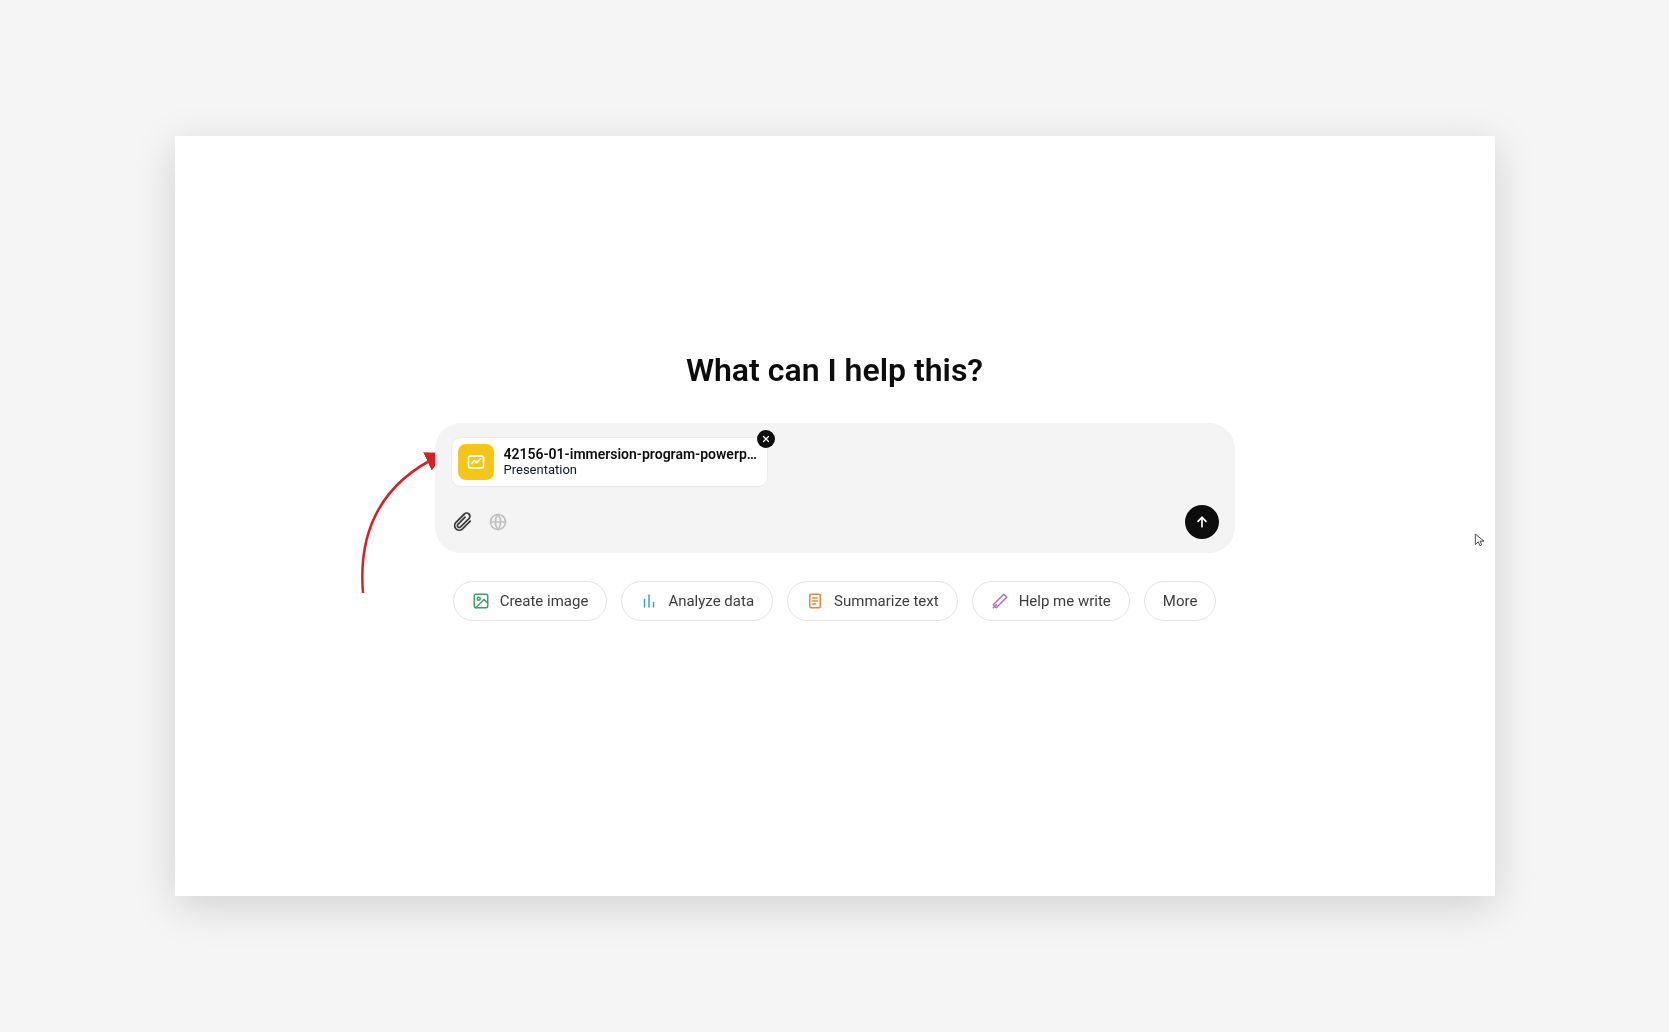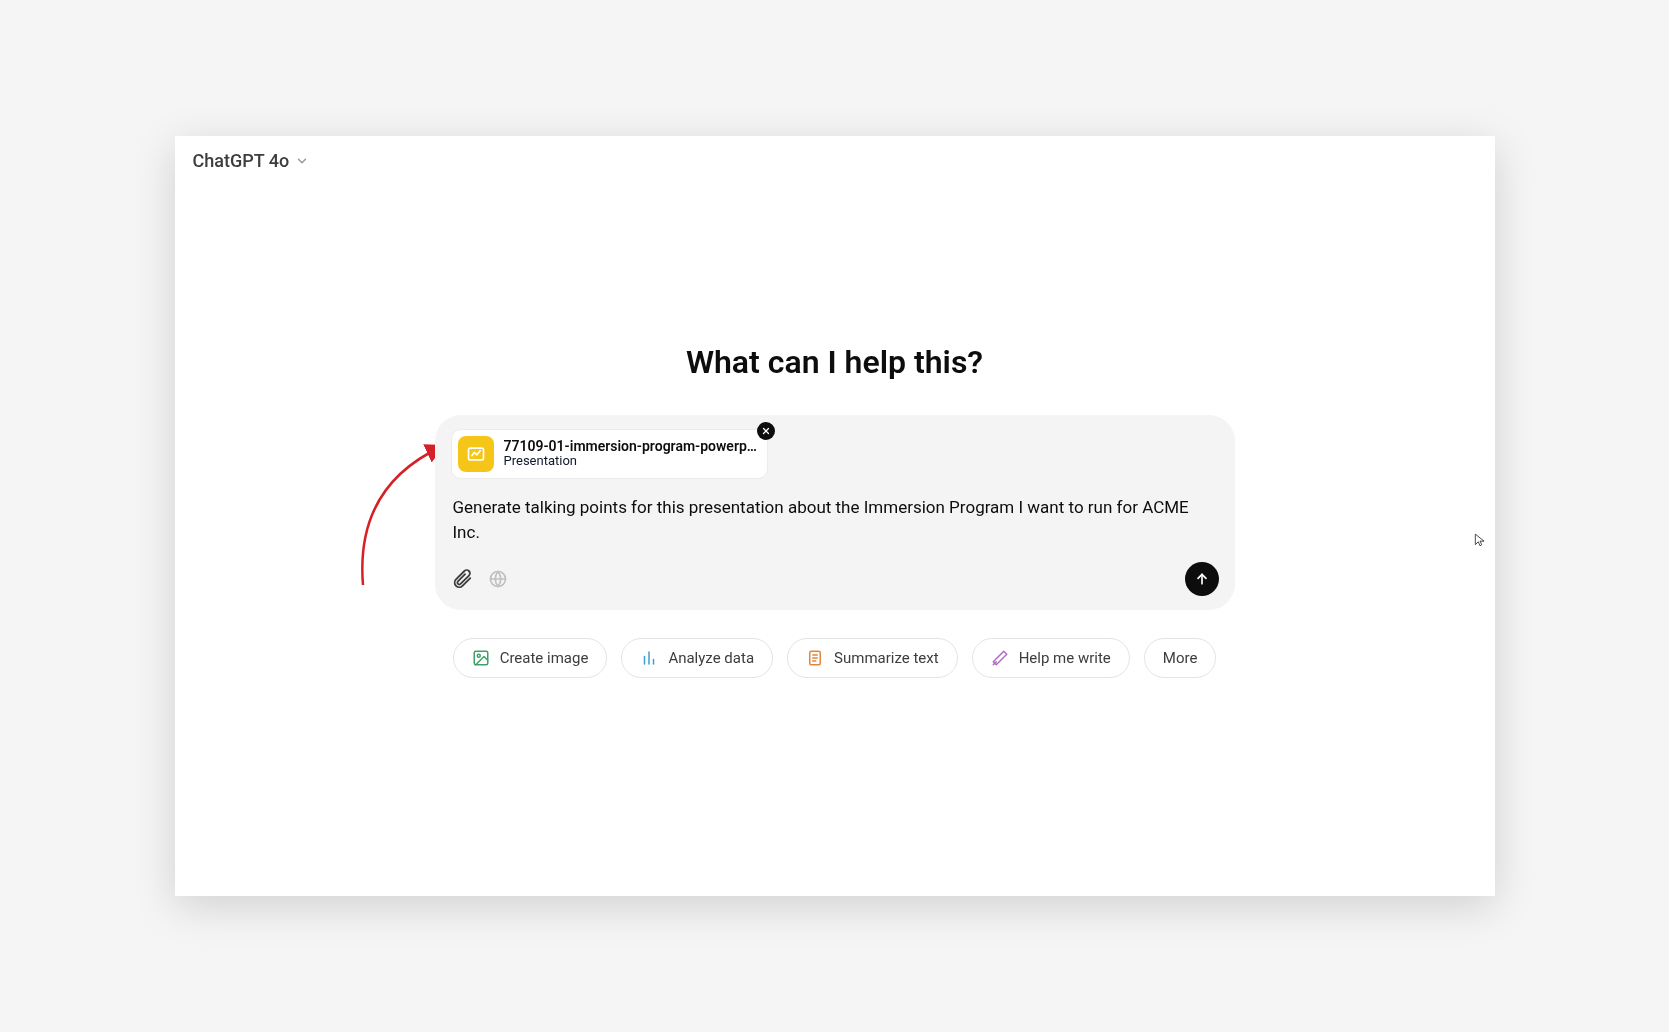--- a/index.html
+++ b/index.html
@@ -190,28 +190,20 @@
     width: 14px; height: 18px;
     pointer-events: none;
     color:#000;
   }
 </style>
 </head>
 <body>
 
 <div class="app-window">
 
-  <div class="header">
-    <div class="model-selector">
-      <span>ChatGPT 4o</span>
-      <svg class="chevron-down" viewBox="0 0 24 24" fill="none" stroke="currentColor" stroke-width="2.5" stroke-linecap="round" stroke-linejoin="round">
-          <polyline points="6 9 12 15 18 9"></polyline>
-        </svg>
-    </div>
-  </div>
 
   <div class="main">
     <h1 class="heading">What can I help this?</h1>
 
     <div class="composer-wrap">
 
       <svg class="arrow-annotation" viewBox="0 0 110 160">
         <defs>
           <marker id="arrowhead" markerWidth="8" markerHeight="8" refX="6" refY="4" orient="auto">
             <path d="M0,0 L8,4 L0,8 Z" fill="#d62027"></path>
@@ -223,32 +215,31 @@
       <div class="composer">
 
         <div class="attachment-chip">
           <div class="attachment-icon">
             <svg viewBox="0 0 24 24" width="20" height="20" fill="none" stroke="currentColor" stroke-width="2" stroke-linecap="round" stroke-linejoin="round">
               <rect x="3" y="5" width="18" height="14" rx="2"></rect>
               <polyline points="7 14 10 10 13 13 17 8"></polyline>
             </svg>
           </div>
           <div class="attachment-text">
-            <span class="attachment-name">77109-01-immersion-program-powerp…</span>
+            <span class="attachment-name">42156-01-immersion-program-powerp…</span>
             <span class="attachment-type">Presentation</span>
           </div>
           <div class="attachment-remove">
             <svg viewBox="0 0 24 24" fill="none" stroke="currentColor" stroke-width="3" stroke-linecap="round">
                 <line x1="6" y1="6" x2="18" y2="18"></line>
                 <line x1="18" y1="6" x2="6" y2="18"></line>
               </svg>
           </div>
         </div>
 
-        <div class="prompt-text" contenteditable="true" style="">Generate talking points for this presentation about the Immersion Program I want to run for ACME Inc.</div>
 
         <div class="composer-row">
           <div class="composer-left">
             <div class="icon-btn">
               <svg viewBox="0 0 24 24" width="22" height="22" fill="none" stroke="currentColor" stroke-width="2" stroke-linecap="round" stroke-linejoin="round">
                   <path d="M21 11.05l-8.49 8.49a5 5 0 0 1-7.07-7.07l9.19-9.19a3.5 3.5 0 1 1 4.95 4.95L10.4 17.4a2 2 0 1 1-2.83-2.83l7.78-7.78"></path>
                 </svg>
             </div>
             <div class="icon-btn dim">
               <svg viewBox="0 0 24 24" width="20" height="20" fill="none" stroke="currentColor" stroke-width="2" stroke-linecap="round" stroke-linejoin="round">

